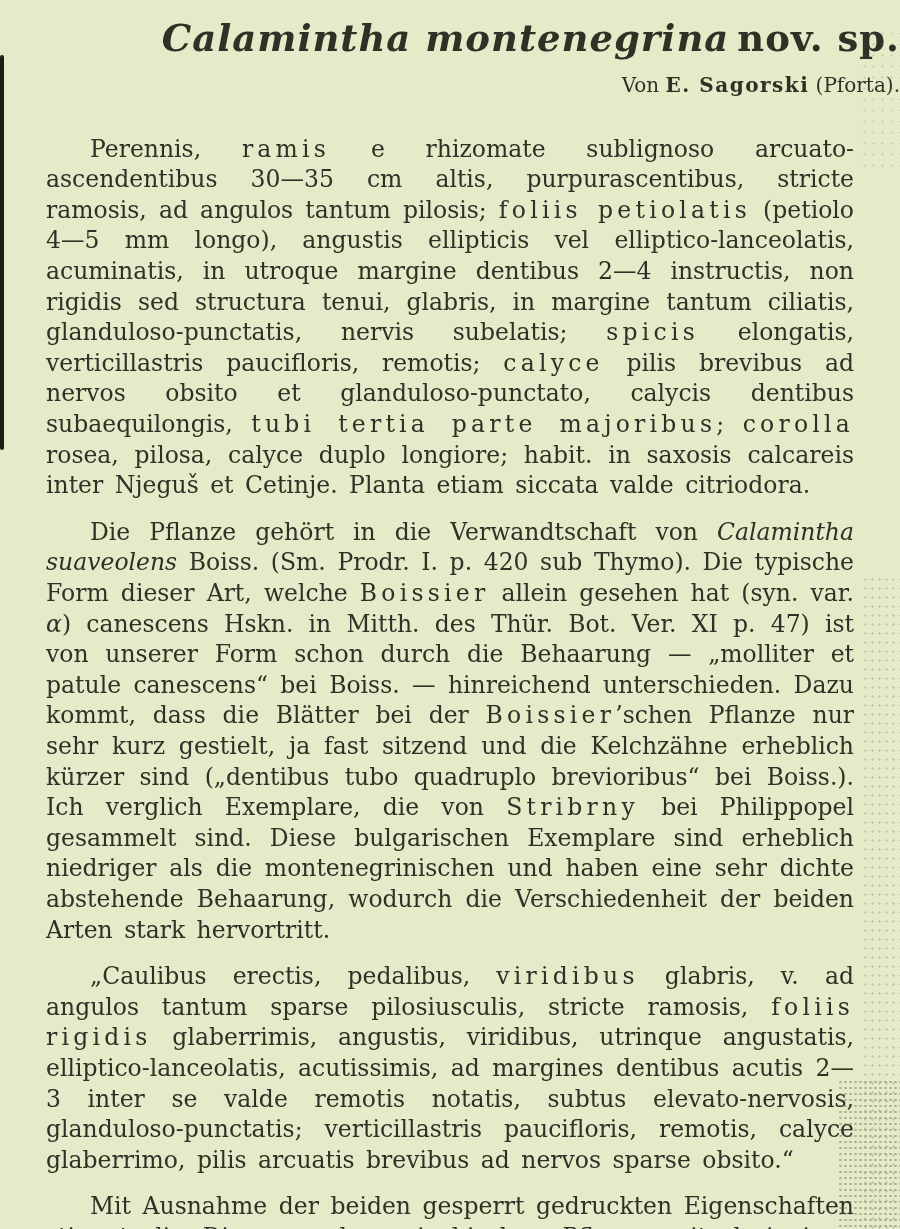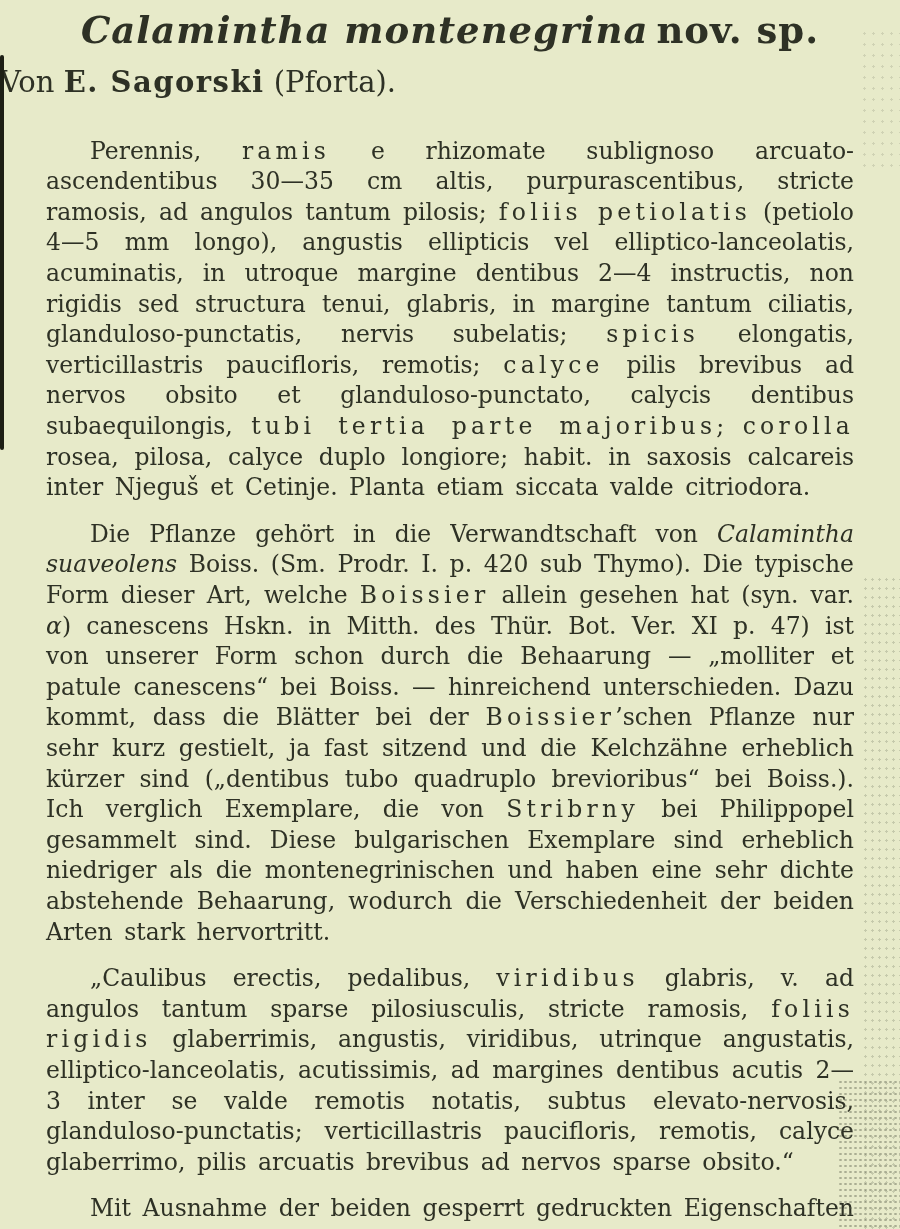--- a/index.html
+++ b/index.html
@@ -13,33 +13,33 @@
     width: 900px;
     height: 1229px;
     margin: 0 auto;
     background: var(--paper);
     overflow: hidden;
     font-family: "DejaVu Serif", serif;
     color: var(--ink);
   }
   .title {
     margin: 0;
-    padding-top: 10px;
-    text-align: center;
+    padding-top: 18px;
+    text-align: right;
     font-size: 37px;
     font-weight: bold;
     line-height: 1.1;
     letter-spacing: 1px;
   }
   .title .species { font-style: italic; margin-right: 8px; }
   .title .suffix  { font-weight: 600; }
   .byline {
     margin: 14px 0 0 0;
-    text-align: left;
-    font-size: 29px;
+    text-align: right;
+    font-size: 20px;
   }
   .byline .author { font-weight: bold; letter-spacing: 1.5px; }
   .body-text {
     padding: 21px 30px 0 30px;
     text-align: justify;
     font-size: 23.5px;
     line-height: 30.6px;
     word-spacing: 4px;
   }
   .para { margin: 16px; text-indent: 44px; }

